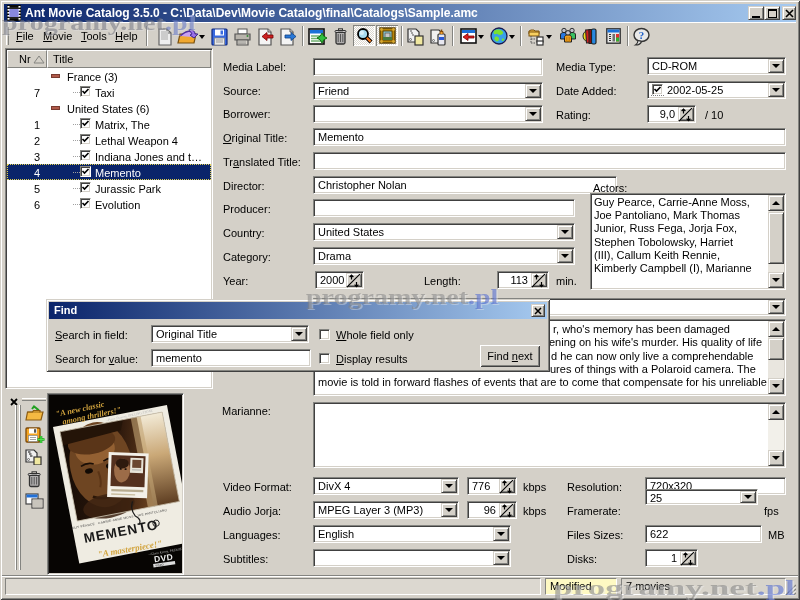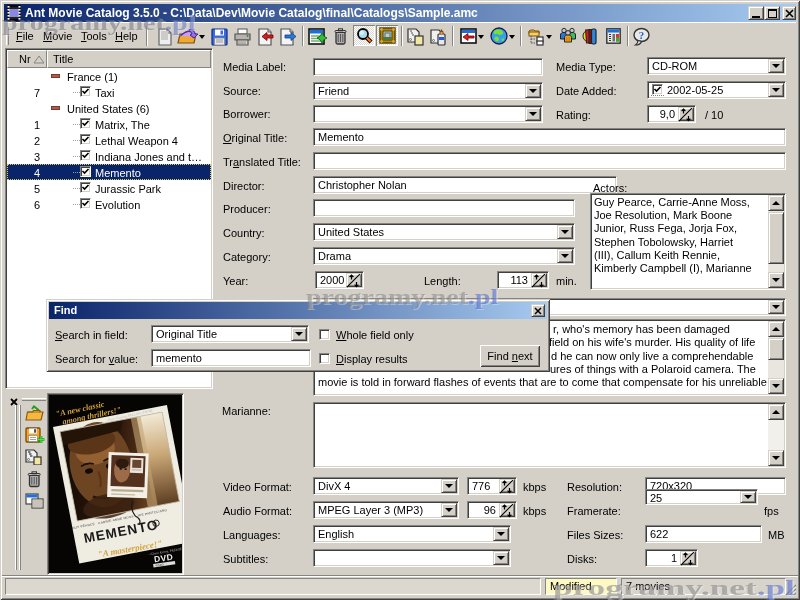--- a/index.html
+++ b/index.html
@@ -218,21 +218,21 @@
  <div class="ab" style="left:0;top:0;width:40px;height:18px;background:#d4d0c8;border:1px solid;border-color:#fff #848480 #848480 #fff;"></div>
  <div class="ab" style="left:40px;top:0;width:164px;height:18px;background:#d4d0c8;border:1px solid;border-color:#fff #848480 #848480 #fff;"></div>
  <div class="lbl" style="left:12px;top:4px">Nr</div>
  <svg class="ab" style="left:26px;top:5px" width="12" height="9">
       <path d="M6 1 L11 8 L1 8 Z" fill="#d4d0c8" stroke="#848480" stroke-width="1"></path>
     </svg>
  <div class="lbl" style="left:46px;top:4px">Title</div>
 </div>
 <div class="ab" style="left:7px;top:68px;width:204px;height:319px;background:#fff;overflow:hidden">
     <div class="ab" style="left:44px;top:6px;width:9px;height:4px;background:#b05a4a;border:1px solid #7a3a30"></div>
-    <div class="ab" style="left:60px;top:3px;color:#000">France (1)</div>
+    <div class="ab" style="left:60px;top:3px;color:#000">France (3)</div>
     <div class="ab" style="left:10px;top:19px;width:23px;text-align:right;color:#000">7</div>
     <div class="ab" style="left:66px;top:24px;width:7px;border-top:1px dotted #a0a0a0"></div>
     <div class="ck" style="left:73px;top:18px">
       <svg width="9" height="9" style="position:absolute;left:0;top:0">
         <path d="M1.5 4 L3.5 6 L7.5 2" stroke="#000" stroke-width="1.6" fill="none"></path>
       </svg>
     </div>
     <div class="ab" style="left:88px;top:19px;color:#000">Taxi</div>
     <div class="ab" style="left:44px;top:38px;width:9px;height:4px;background:#b05a4a;border:1px solid #7a3a30"></div>
     <div class="ab" style="left:60px;top:35px;color:#000">United States (6)</div>
@@ -441,37 +441,37 @@
 <div class="tb" style="left:497px;top:271px;width:52px;height:18px;text-align:right;padding-right:20px">113<div class="btn" style="right:1px;top:1px;bottom:1px;width:16px">
       <svg width="14" height="14" viewBox="0 0 14 14" style="position:absolute;left:0;top:0">
         <path d="M13.5 -0.5 L-0.5 13.5" stroke="#000" stroke-width="1.1"></path>
         <path d="M4.5 1.2 L4.5 5.4 M2.6 3 L4.5 1 L6.4 3" stroke="#000" stroke-width="1.2" fill="none"></path>
         <path d="M9.5 8 L9.5 12 M7.6 10.6 L9.5 12.6 L11.4 10.6" stroke="#000" stroke-width="1.2" fill="none"></path>
       </svg>
     </div></div>
 <div class="lbl" style="left:556px;top:276px">min.</div>
 <div class="tb" style="left:590px;top:193px;width:196px;height:97px;padding:2px 0 15px 3px">
     <div style="height:13.2px;line-height:13.2px;white-space:nowrap">Guy Pearce, Carrie-Anne Moss,</div>
-    <div style="height:13.2px;line-height:13.2px;white-space:nowrap">Joe Resolution, Mark Boone</div>
+    <div style="height:13.2px;line-height:13.2px;white-space:nowrap">Joe Pantoliano, Mark Thomas</div>
     <div style="height:13.2px;line-height:13.2px;white-space:nowrap">Junior, Russ Fega, Jorja Fox,</div>
     <div style="height:13.2px;line-height:13.2px;white-space:nowrap">Stephen Tobolowsky, Harriet</div>
     <div style="height:13.2px;line-height:13.2px;white-space:nowrap">(III), Callum Keith Rennie,</div>
     <div style="height:13.2px;line-height:13.2px;white-space:nowrap">Kimberly Campbell (I), Marianne</div>
     <div class="ab" style="right:1px;top:1px;bottom:1px;width:16px;background:#e9e6df">
       <div class="btn upa" style="left:0;top:0;width:16px;height:16px"></div>
       <div class="btn" style="left:0;top:17px;width:16px;height:52px"></div>
       <div class="btn dna" style="left:0;bottom:0;width:16px;height:16px"></div>
     </div>
   </div>
 <div class="tb" style="left:313px;top:298px;width:473px;height:18px">
     <div class="btn dna" style="right:1px;top:1px;bottom:1px;width:16px"></div>
   </div>
 <div class="tb" style="left:313px;top:319px;width:473px;height:77px;padding:3px 20px 0 4px;line-height:13.4px;white-space:normal;overflow:hidden">
     <span class="ab" style="left:239px;top:3px;white-space:nowrap">r, who's memory has been damaged</span>
-    <span class="ab" style="left:235px;top:16px;white-space:nowrap">field on his wife's murder. His quality of life</span>
+    <span class="ab" style="left:235px;top:16px;white-space:nowrap">ening on his wife's murder. His quality of life</span>
     <span class="ab" style="left:237px;top:30px;white-space:nowrap">d he can now only live a comprehendable</span>
     <span class="ab" style="left:236px;top:43px;white-space:nowrap">ures of things with a Polaroid camera. The</span>
     <span class="ab" style="left:4px;top:56px;white-space:nowrap">movie is told in forward flashes of events that are to come that compensate for his unreliable</span>
     <div class="ab" style="right:1px;top:1px;bottom:1px;width:16px;background:#e9e6df">
       <div class="btn upa" style="left:0;top:0;width:16px;height:16px"></div>
       <div class="btn" style="left:0;top:17px;width:16px;height:22px"></div>
       <div class="btn dna" style="left:0;bottom:0;width:16px;height:16px"></div>
     </div>
   </div>
 <div class="lbl" style="left:222px;top:406px">Marianne:</div>
@@ -484,21 +484,21 @@
 <div class="lbl" style="left:223px;top:482px">Video Format:</div>
 <div class="tb" style="left:313px;top:477px;width:146px;height:18px">DivX 4<div class="btn dna" style="right:1px;top:1px;bottom:1px;width:16px"></div></div>
 <div class="tb" style="left:467px;top:477px;width:50px;height:18px;text-align:center;padding-right:28px">776<div class="btn" style="right:1px;top:1px;bottom:1px;width:16px">
       <svg width="14" height="14" viewBox="0 0 14 14" style="position:absolute;left:0;top:0">
         <path d="M13.5 -0.5 L-0.5 13.5" stroke="#000" stroke-width="1.1"></path>
         <path d="M4.5 1.2 L4.5 5.4 M2.6 3 L4.5 1 L6.4 3" stroke="#000" stroke-width="1.2" fill="none"></path>
         <path d="M9.5 8 L9.5 12 M7.6 10.6 L9.5 12.6 L11.4 10.6" stroke="#000" stroke-width="1.2" fill="none"></path>
       </svg>
     </div></div>
 <div class="lbl" style="left:523px;top:482px">kbps</div>
-<div class="lbl" style="left:223px;top:506px">Audio Format:</div>
+<div class="lbl" style="left:223px;top:506px">Audio Jorja:</div>
 <div class="tb" style="left:313px;top:501px;width:146px;height:18px">MPEG Layer 3 (MP3)<div class="btn dna" style="right:1px;top:1px;bottom:1px;width:16px"></div></div>
 <div class="tb" style="left:467px;top:501px;width:50px;height:18px;text-align:right;padding-right:20px">96<div class="btn" style="right:1px;top:1px;bottom:1px;width:16px">
       <svg width="14" height="14" viewBox="0 0 14 14" style="position:absolute;left:0;top:0">
         <path d="M13.5 -0.5 L-0.5 13.5" stroke="#000" stroke-width="1.1"></path>
         <path d="M4.5 1.2 L4.5 5.4 M2.6 3 L4.5 1 L6.4 3" stroke="#000" stroke-width="1.2" fill="none"></path>
         <path d="M9.5 8 L9.5 12 M7.6 10.6 L9.5 12.6 L11.4 10.6" stroke="#000" stroke-width="1.2" fill="none"></path>
       </svg>
     </div></div>
 <div class="lbl" style="left:523px;top:506px">kbps</div>
 <div class="lbl" style="left:223px;top:530px">Languages:</div>

